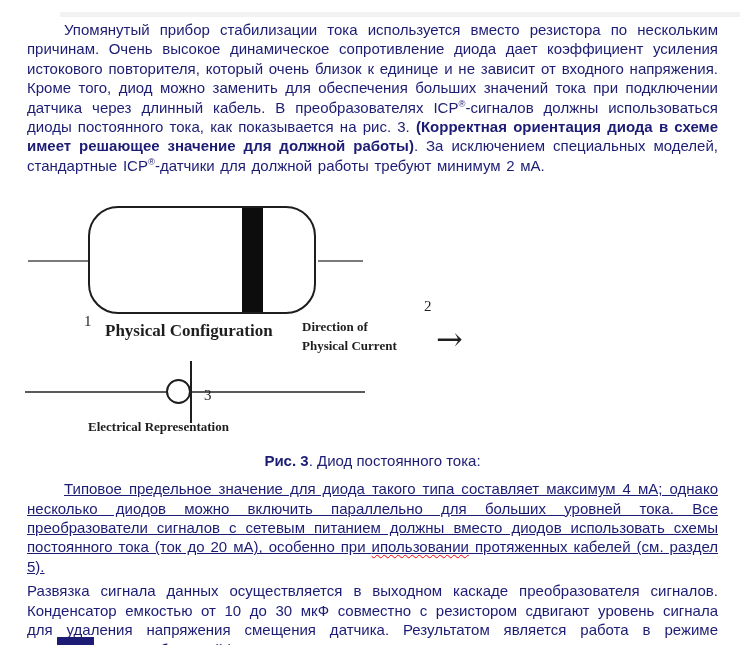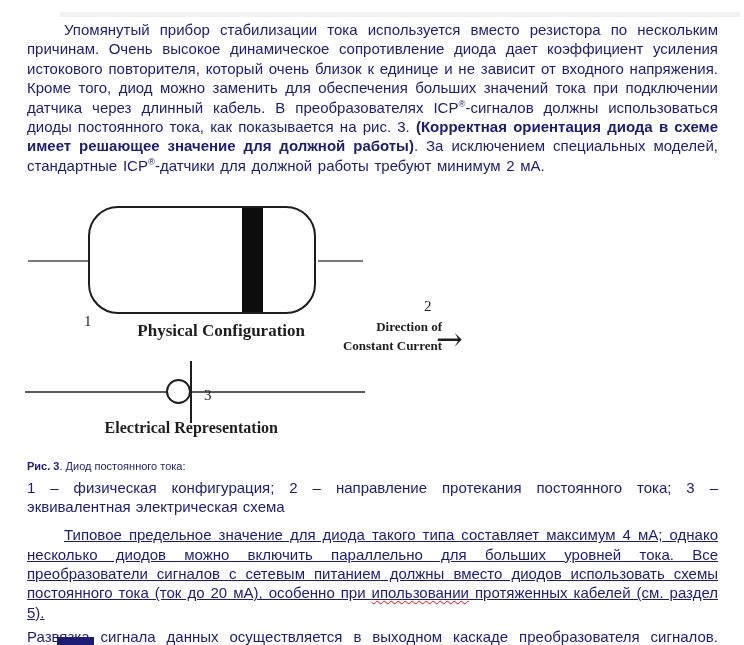--- a/index.html
+++ b/index.html
@@ -53,38 +53,38 @@
   .fig-marker{
     font-family:"Liberation Serif", serif;
     font-size:15px;color:var(--fig-ink);
   }
   .marker-1{left:84px;top:114px;}
   .marker-2{left:424px;top:99px;}
   .marker-3{left:204px;top:188px;}
   .fig-label{
     font-family:"Liberation Serif", serif;
     font-weight:bold;color:var(--fig-ink);
-    text-align:right;
+    text-align:left;
   }
   .physical-label{left:105px;top:122px;width:200px;font-size:17px;}
   .direction-label{left:302px;top:118px;width:140px;font-size:13px;line-height:19px;}
-  .electrical-label{left:88px;top:220px;width:190px;font-size:16px;}
+  .electrical-label{left:88px;top:220px;width:190px;font-size:13px;}
   .elec-hline{left:25px;top:192px;width:340px;height:2px;background:#5a5a5a;}
   .elec-circle{
     left:166px;top:180px;width:25px;height:25px;
     border:2px solid var(--fig-ink);border-radius:50%;background:#ffffff;
   }
   .elec-vline{left:190px;top:162px;width:2px;height:62px;background:var(--fig-ink);}
   .flow-arrow{
     left:436px;top:122px;
     font-family:"DejaVu Serif", serif;
     font-size:32px;color:var(--fig-ink);line-height:36px;
   }
   
-  .caption{margin-top:6px;font-size:11px;line-height:19px;color:var(--ink);}
+  .caption{margin-top:0;font-size:15px;line-height:19px;color:var(--ink);text-align:center;}
   .legend{margin-top:3px;font-size:15px;line-height:18.5px;text-align:justify;color:var(--ink);word-spacing:1px;}
   .p2{margin-top:9px;text-decoration:underline;}
   .p3{margin-top:5px;word-spacing:2px;}
   
   .cutoff-bar{position:absolute;left:57px;top:637px;width:37px;height:8px;background:var(--ink);}
 </style>
 </head>
 <body>
 
 <div class="page">
@@ -97,32 +97,31 @@
     <div class="figure">
       <div class="fig-abs lead lead-left"></div>
       <div class="fig-abs lead lead-right"></div>
       <div class="fig-abs diode-body"></div>
       <div class="fig-abs diode-band"></div>
       <span class="fig-abs fig-marker marker-1">1</span>
       <div class="fig-abs fig-label physical-label">Physical Configuration</div>
       <span class="fig-abs fig-marker marker-2">2</span>
       <div class="fig-abs fig-label direction-label">
         <div>Direction of</div>
-        <div>Constant Current</div>
+        <div>Physical Current</div>
       </div>
       <span class="fig-abs flow-arrow">→</span>
       <div class="fig-abs elec-hline"></div>
       <div class="fig-abs elec-circle"></div>
       <div class="fig-abs elec-vline"></div>
       <span class="fig-abs fig-marker marker-3">3</span>
       <div class="fig-abs fig-label electrical-label">Electrical Representation</div>
     </div>
 
     <p class="caption"><span class="bold">Рис. 3</span><span>. Диод постоянного тока:</span></p>
-    <p class="legend">1 – физическая конфигурация; 2 – направление протекания постоянного тока; 3 – эквивалентная электрическая схема</p>
 
     <p class="para indent p2"><span>Типовое предельное значение для диода такого типа составляет максимум 4 мА; однако несколько диодов можно включить параллельно для больших уровней тока. Все преобразователи сигналов с сетевым питанием должны вместо диодов использовать схемы постоянного тока (ток до 20 мА), особенно при </span><span class="misspell">ипользовании</span><span> протяженных кабелей (см. раздел 5).</span></p>
 
     <p class="para p3">Развязка сигнала данных осуществляется в выходном каскаде преобразователя сигналов. Конденсатор емкостью от 10 до 30 мкФ совместно с резистором сдвигают уровень сигнала для удаления напряжения смещения датчика. Результатом является работа в режиме переменного тока без дрейфа.</p>
 
   </div>
 
   <div class="cutoff-bar"></div>
 </div>
 

